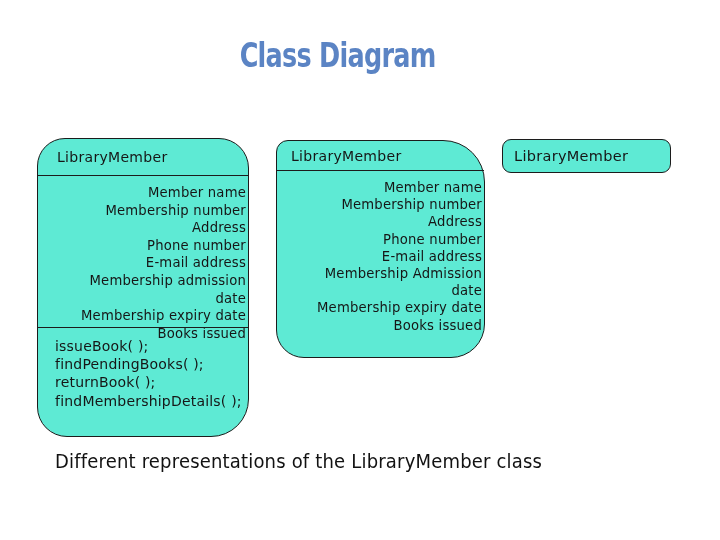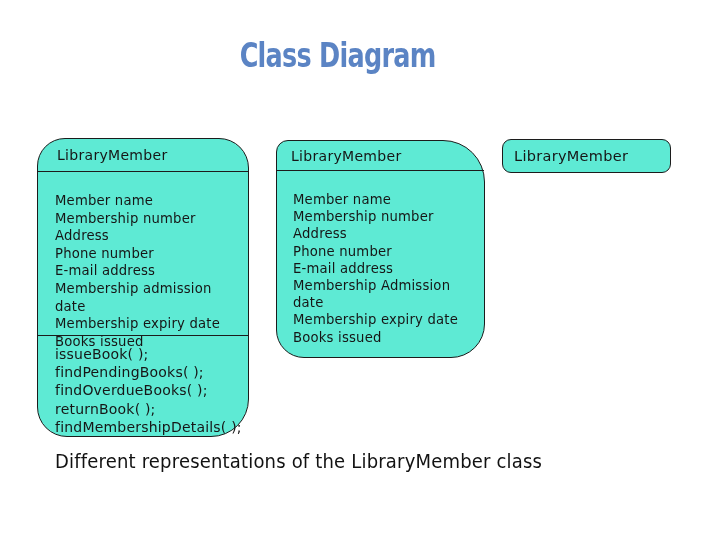--- a/index.html
+++ b/index.html
@@ -20,21 +20,21 @@
   .box-middle{left:276px;top:140px;width:209px;height:218px;border-radius:12px 42px 34px 28px;}
   .box-right{
     left:502px;top:139px;width:169px;height:34px;border-radius:9px;
     flex-direction:row;align-items:center;padding-left:11px;font-size:14.5px;letter-spacing:.3px;
   }
   .box-title{display:flex;align-items:center;font-size:14px;letter-spacing:.3px;}
   .box-left  .box-title{height:36px;padding-left:19px;}
   .box-middle .box-title{height:29px;padding-left:14px;}
   .box-attrs{
     border-top:1px solid #1c1c1c;font-size:13.2px;line-height:17.6px;
-    padding:20px 2px 0 17px;letter-spacing:.2px;
+    padding:8px 2px 0 17px;letter-spacing:.2px;text-align:right;
   }
   .box-left .box-attrs{height:143px;}
   .box-middle .box-attrs{flex:1;line-height:17.2px;padding-left:16px;}
   .box-methods{
     border-top:1px solid #1c1c1c;flex:1;font-size:14px;line-height:18.2px;
     padding:9px 2px 0 17px;letter-spacing:.2px;
   }
   .caption{
     position:absolute;left:55px;top:449px;font-size:20px;white-space:nowrap;
     transform:scaleX(.9);transform-origin:0 50%;letter-spacing:.2px;color:#121212;
@@ -57,21 +57,20 @@
         <div class="attr-line">Address</div>
         <div class="attr-line">Phone number</div>
         <div class="attr-line">E-mail address</div>
         <div class="attr-line">Membership admission date</div>
         <div class="attr-line">Membership expiry date</div>
         <div class="attr-line">Books issued</div>
       </div>
     <div class="box-methods">
         <div class="method-line">issueBook( );</div>
         <div class="method-line">findPendingBooks( );</div>
-        <div class="method-line">findOverdueBooks( );</div>
         <div class="method-line">returnBook( );</div>
         <div class="method-line">findMembershipDetails( );</div>
       </div>
   </div>
 
   <div class="class-box box-middle">
     <div class="box-title">LibraryMember</div>
     <div class="box-attrs">
         <div class="attr-line">Member name</div>
         <div class="attr-line">Membership number</div>

